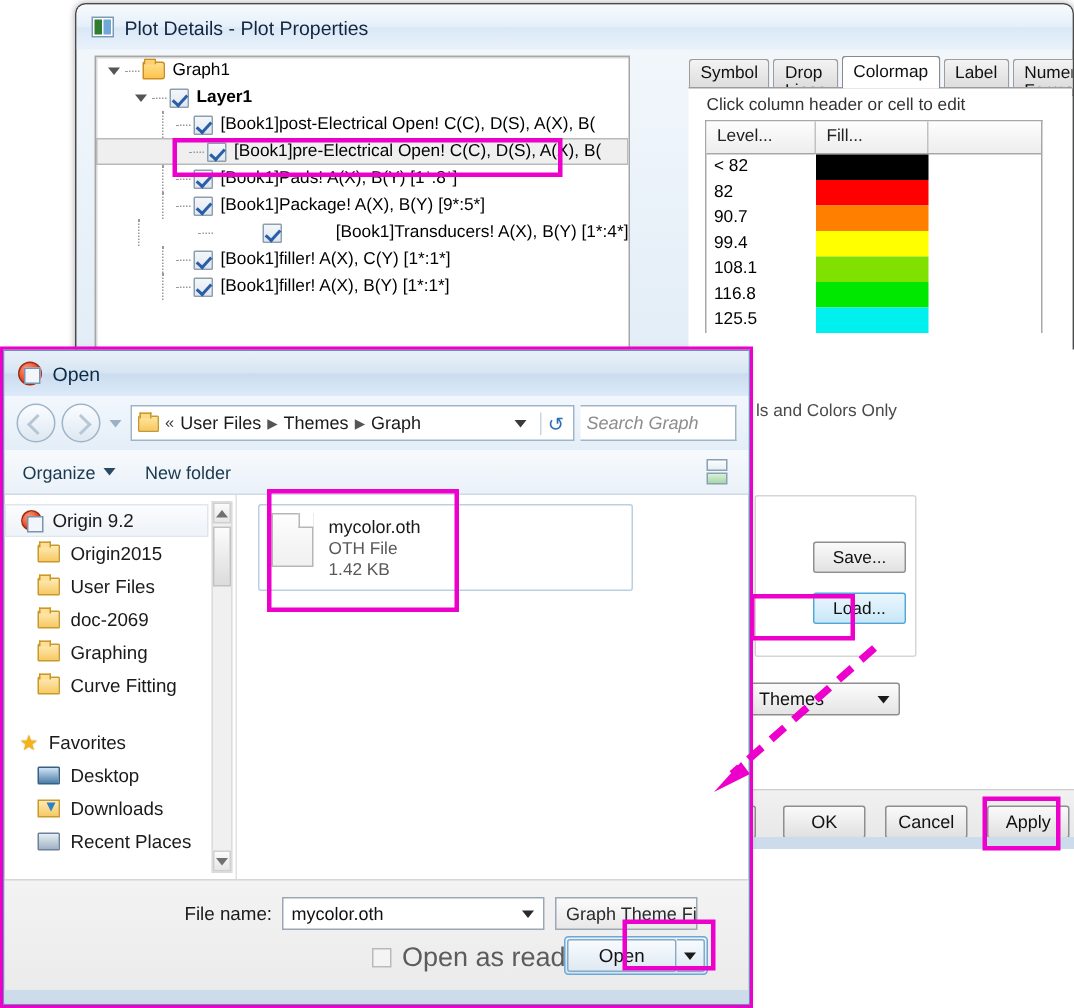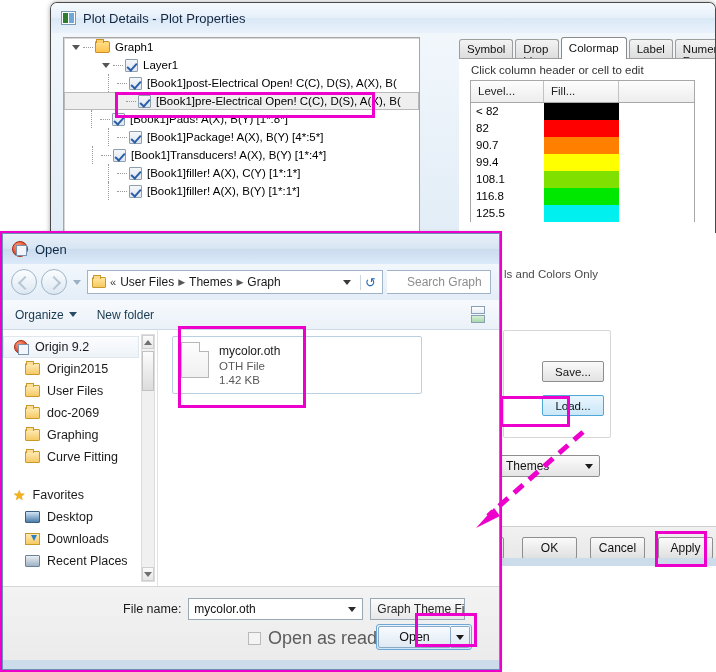--- a/index.html
+++ b/index.html
@@ -139,21 +139,21 @@
   .crumb-folder::before{content:"";position:absolute;left:0;top:-3px;width:6px;height:3px;
     background:#ffd98a;border:1px solid #c79a2e;border-bottom:none;}
   .chev{color:#3a3a3a;font-size:11px;}
   .crumb{color:#1a1a1a;}
   .sep{color:#555;font-size:9px;}
   .crumb-caret{margin-left:auto;width:0;height:0;border-left:4px solid transparent;
     border-right:4px solid transparent;border-top:5px solid #3a3a3a;margin-right:5px;}
   .refresh{font-size:13px;color:#2a6fb5;padding:0 4px;border-left:1px solid #c9d6e2;}
   #searchbox{
     width:104px;height:24px;background:#fff;border:1px solid #9fb4c8;border-left:none;
-    font-size:12px;color:#8d8d8d;line-height:22px;padding-left:20px;flex:0 0 auto;
+    font-size:12px;color:#8d8d8d;font-style:italic;line-height:22px;padding-left:4px;flex:0 0 auto;
   }
 
   #od-toolbar{height:30px;display:flex;align-items:center;gap:20px;padding:0 12px;
     background:linear-gradient(to bottom,#f7fafd,#eaf1f8);border-bottom:1px solid #cfdae6;
     font-size:12px;color:#19394f;}
   .tb-item{display:flex;align-items:center;gap:5px;}
   .tb-caret{width:0;height:0;border-left:4px solid transparent;border-right:4px solid transparent;border-top:5px solid #2a4a63;}
   #view-icon{margin-left:auto;width:16px;height:18px;display:flex;flex-direction:column;gap:1px;}
   #view-icon i{display:block;width:14px;height:8px;border:1px solid #8aa0b4;background:linear-gradient(to bottom,#fdfdfd,#e6eef5);}
   #view-icon i:last-child{background:linear-gradient(to bottom,#d8f0d8,#a8d8a8);}
@@ -270,54 +270,54 @@
 
     <div id="pd-body">
 
       <div id="tree-panel">
         <div class="tree-row" style="padding-left:8px;">
           <span class="arrow down"></span>
           <span class="dots"></span>
           <span class="folder"></span>
           <span class="tree-label">Graph1</span>
         </div>
-        <div class="tree-row" style="padding-left:38px;">
+        <div class="tree-row" style="padding-left:26px;font-weight:bold;">
           <span class="arrow down"></span>
           <span class="dots"></span>
           <span class="cbx"></span>
           <span class="tree-label">Layer1</span>
         </div>
 
         <div class="tree-row" style="padding-left:44px;">
           <span class="vline"></span>
           <span class="dots"></span>
           <span class="cbx"></span>
           <span class="tree-label">[Book1]post-Electrical Open! C(C), D(S), A(X), B(</span>
         </div>
 
         <div class="tree-row" id="row-highlight" style="padding-left:52px;">
           <span class="vline"></span>
           <span class="dots"></span>
           <span class="cbx"></span>
           <span class="tree-label">[Book1]pre-Electrical Open! C(C), D(S), A(X), B(</span>
         </div>
 
-        <div class="tree-row" style="padding-left:27px;">
+        <div class="tree-row" style="padding-left:44px;">
           <span class="vline"></span>
           <span class="dots"></span>
           <span class="cbx"></span>
           <span class="tree-label">[Book1]Pads! A(X), B(Y) [1*:8*]</span>
         </div>
         <div class="tree-row" style="padding-left:44px;">
           <span class="vline"></span>
           <span class="dots"></span>
           <span class="cbx"></span>
-          <span class="tree-label">[Book1]Package! A(X), B(Y) [4*:5*]</span>
-        </div>
-        <div class="tree-row" style="padding-left:28px;">
+          <span class="tree-label">[Book1]Package! A(X), B(Y) [9*:5*]</span>
+        </div>
+        <div class="tree-row" style="padding-left:28px;justify-content:space-between;">
           <span class="vline"></span>
           <span class="dots"></span>
           <span class="cbx"></span>
           <span class="tree-label">[Book1]Transducers! A(X), B(Y) [1*:4*]</span>
         </div>
         <div class="tree-row" style="padding-left:44px;">
           <span class="vline"></span>
           <span class="dots"></span>
           <span class="cbx"></span>
           <span class="tree-label">[Book1]filler! A(X), C(Y) [1*:1*]</span>

